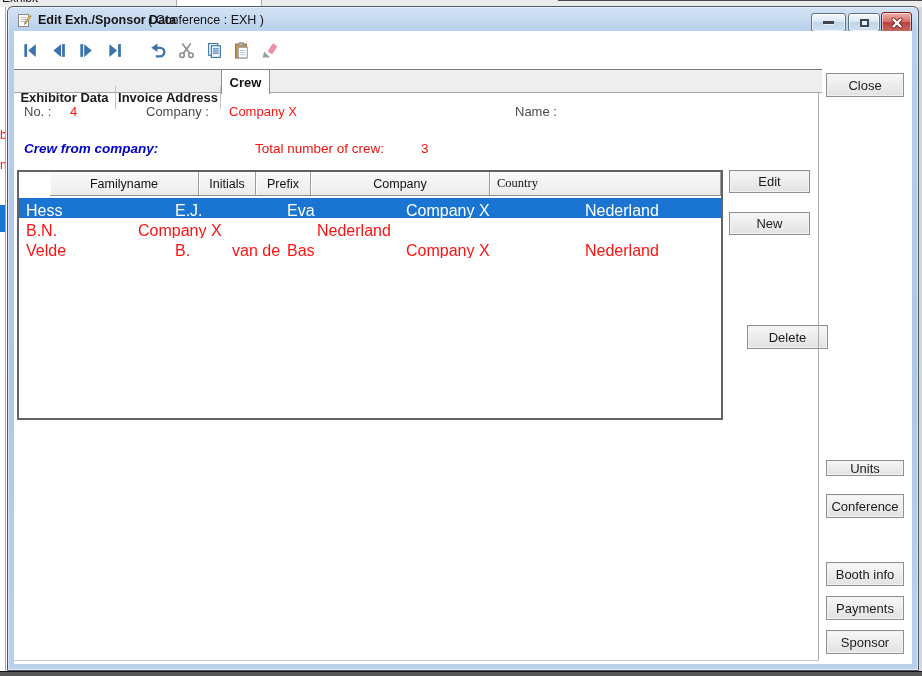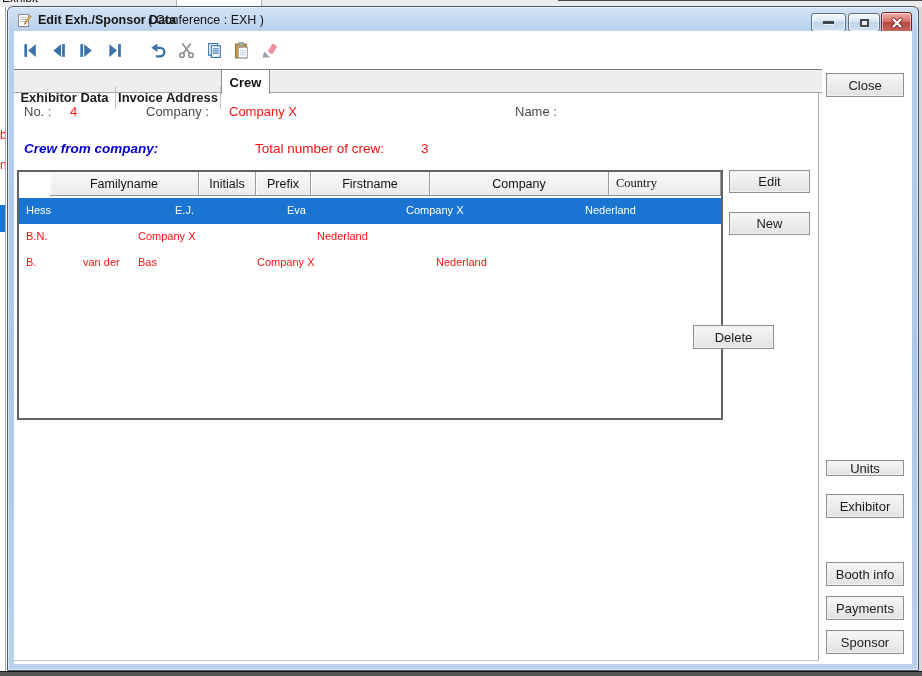--- a/index.html
+++ b/index.html
@@ -82,21 +82,21 @@
   .hcell {
     background:linear-gradient(#f9f9f9,#ececec);
     border-right:1px solid #9b9b9b; border-bottom:1px solid #8f8f8f;
     box-shadow:inset 1px 1px 0 #fdfdfd;
     font-size:12.5px; color:#111;
     display:flex; align-items:center; justify-content:center;
     white-space:nowrap; overflow:hidden;
   }
   .hcell.left { justify-content:flex-start; padding-left:7px;font-family:Liberation Serif, serif; }
   .tbody { padding-top:2px; }
-  .trow { display:flex; height:26px; font-size:11px; color:#fe1212; background:#fff; }
+  .trow { display:flex; height:20px; font-size:16px; color:#fe1212; background:#fff; }
   .trow.selected { background:#1a74d2; color:#ffffff; }
   .cell { line-height:25px; padding-left:7px; white-space:nowrap; overflow:hidden; }
 
   
   .btn {
     position:absolute; display:flex; align-items:center; justify-content:center;
     font-size:13px; color:#1b1b1b;
     background:linear-gradient(#f7f7f7,#e2e2e2); border:1px solid #8f8f8f;
     box-shadow:inset 0 0 0 1px #f2f2f2;
   }
@@ -247,57 +247,57 @@
 
     <span class="crew-heading" style="left:10px;top:110px">Crew from company:</span>
     <span class="crew-total" style="left:241px;top:110px">Total number of crew:</span>
     <span class="crew-total" style="left:407px;top:110px">3</span>
 
     <div class="abs table">
       <div class="thead">
         <div class="hcell" style="width:149px">Familyname</div>
         <div class="hcell" style="width:57px">Initials</div>
         <div class="hcell" style="width:55px">Prefix</div>
-        <div class="hcell" style="width:119px">Firstname</div>
         <div class="hcell" style="width:179px">Company</div>
         <div class="hcell left" style="flex:1">Country</div>
       </div>
       <div class="tbody">
         <div class="trow selected">
           <div class="cell" style="width:149px">Hess</div>
           <div class="cell" style="width:57px">E.J.</div>
           <div class="cell" style="width:55px"></div>
           <div class="cell" style="width:119px">Eva</div>
           <div class="cell" style="width:179px">Company X</div>
           <div class="cell" style="flex:1">Nederland</div>
         </div>
         <div class="trow">
           <div class="cell" style="width:57px">B.N.</div>
           <div class="cell" style="width:55px"></div>
           <div class="cell" style="width:179px">Company X</div>
           <div class="cell" style="flex:1">Nederland</div>
         </div>
         <div class="trow">
+          <div class="cell" style="width:149px">Velde</div>
           <div class="cell" style="width:57px">B.</div>
           <div class="cell" style="width:55px">van der</div>
           <div class="cell" style="width:119px">Bas</div>
           <div class="cell" style="width:179px">Company X</div>
           <div class="cell" style="flex:1">Nederland</div>
         </div>
       </div>
     </div>
 
     <button class="btn" style="left:715px;top:139px;width:81px;height:23px">Edit</button>
     <button class="btn" style="left:715px;top:181px;width:81px;height:23px">New</button>
-    <button class="btn" style="left:679px;top:294px;width:81px;height:24px">Delete</button>
+    <button class="btn" style="left:733px;top:294px;width:81px;height:24px">Delete</button>
 
     <div class="abs vline"></div>
     <div class="abs hline-bottom"></div>
 
     <button class="btn" style="left:812px;top:42px;width:78px;height:24px">Close</button>
     <button class="btn" style="left:812px;top:429px;width:78px;height:16px">Units</button>
-    <button class="btn" style="left:812px;top:463px;width:78px;height:24px">Exhibitor</button>
+    <button class="btn" style="left:812px;top:463px;width:78px;height:24px">Conference</button>
     <button class="btn" style="left:812px;top:531px;width:78px;height:24px">Booth info</button>
     <button class="btn" style="left:812px;top:565px;width:78px;height:24px">Payments</button>
     <button class="btn" style="left:812px;top:599px;width:78px;height:24px">Sponsor</button>
 
   </div>
 </div>
 
 </body></html>

